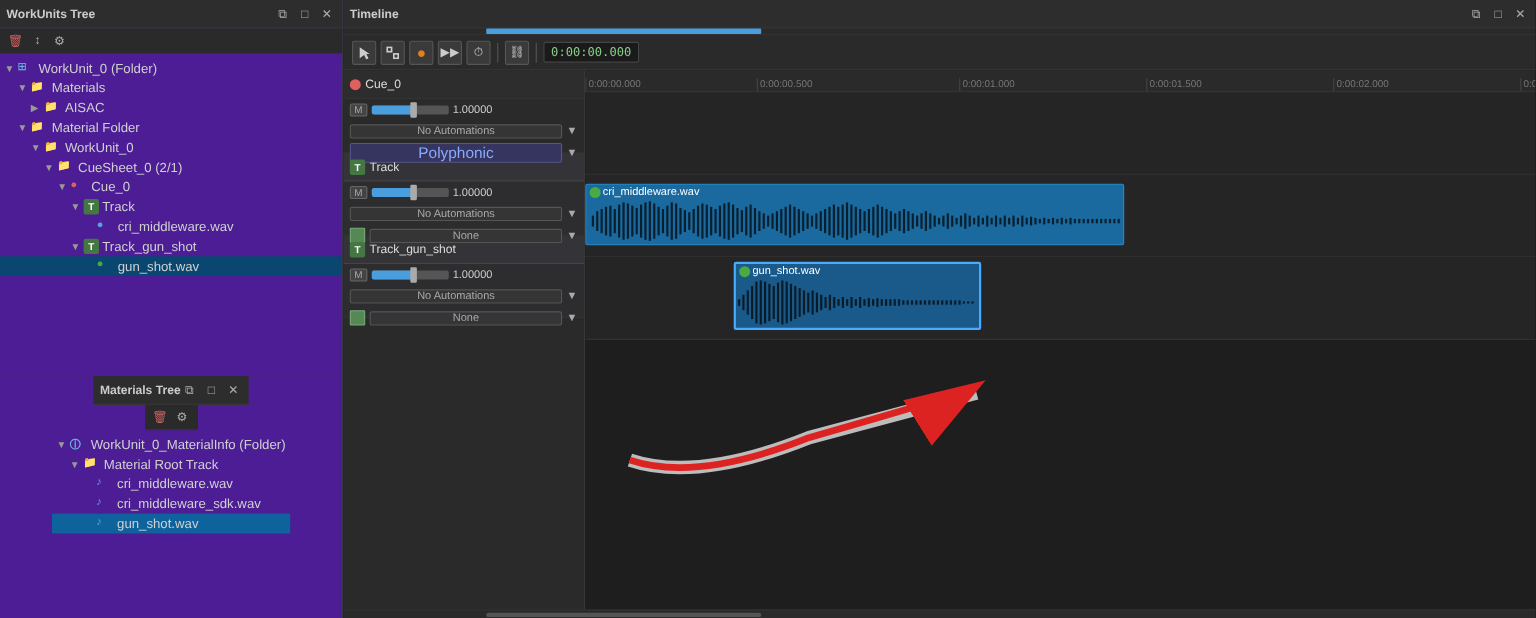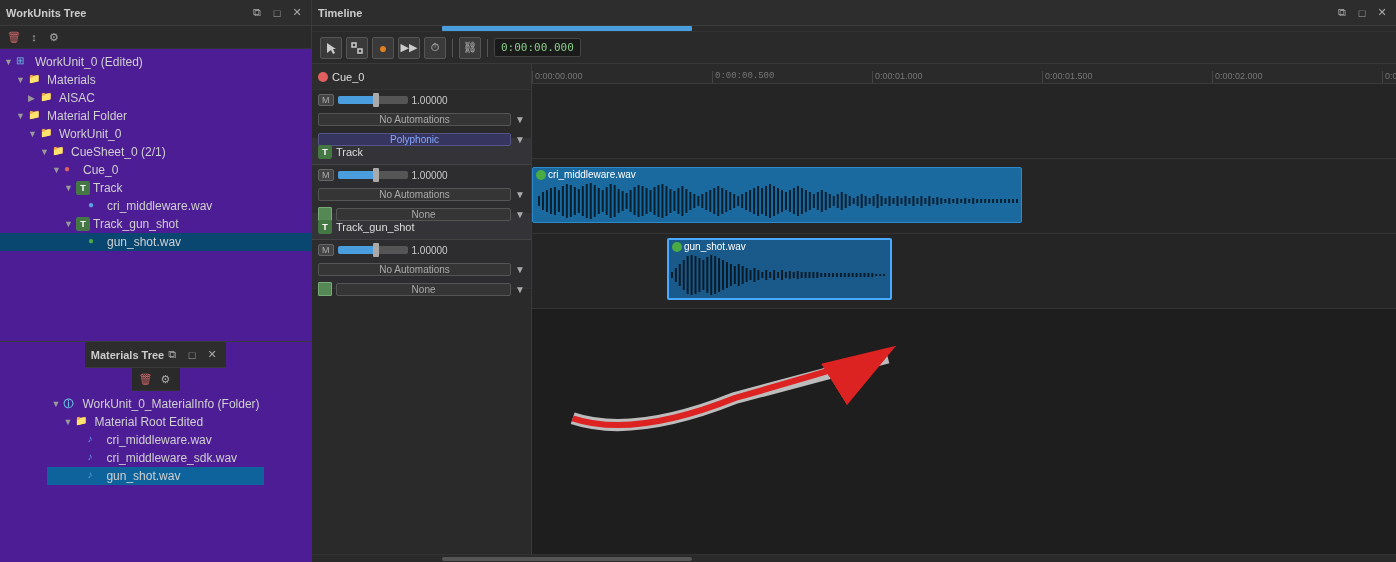--- a/index.html
+++ b/index.html
@@ -302,21 +302,21 @@
         <div class="icon-btn" style="color:#cc6666;">🗑</div>
         <div class="icon-btn">↕</div>
         <div class="icon-btn">⚙</div>
       </div>
 
       <div class="tree-content">
 
         <div class="tree-item" style="padding-left:4px;">
           <span class="tree-arrow">▼</span>
           <span class="tree-icon workunit-icon">⊞</span>
-          <span>WorkUnit_0 (Edited)</span>
+          <span>WorkUnit_0 (Folder)</span>
         </div>
 
         <div class="tree-item" style="padding-left:16px;">
           <span class="tree-arrow">▼</span>
           <span class="tree-icon folder-icon">📁</span>
           <span>Materials</span>
         </div>
 
         <div class="tree-item" style="padding-left:28px;">
           <span class="tree-arrow">▶</span>
@@ -391,21 +391,21 @@
 
         <div class="tree-item" style="padding-left:4px;">
           <span class="tree-arrow">▼</span>
           <span class="tree-icon" style="color:#69c0e0;font-weight:bold;">ⓘ</span>
           <span>WorkUnit_0_MaterialInfo (Folder)</span>
         </div>
 
         <div class="tree-item" style="padding-left:16px;">
           <span class="tree-arrow">▼</span>
           <span class="tree-icon folder-icon">📁</span>
-          <span>Material Root Edited</span>
+          <span>Material Root Track</span>
         </div>
 
         <div class="tree-item" style="padding-left:28px;">
           <span class="tree-arrow" style="opacity:0;">▶</span>
           <span class="tree-icon material-icon">♪</span>
           <span>cri_middleware.wav</span>
         </div>
 
         <div class="tree-item" style="padding-left:28px;">
           <span class="tree-arrow" style="opacity:0;">▶</span>
@@ -472,21 +472,21 @@
               <div style="width:55%;height:100%;background:#4a9ede;border-radius:2px;"></div>
               <div style="position:absolute;top:-3px;left:51%;width:6px;height:14px;background:#aaa;border-radius:1px;"></div>
             </div>
             <span style="font-size:10px;color:#ccc;">1.00000</span>
           </div>
           <div style="display:flex;align-items:center;padding:0 6px;gap:4px;height:18px;">
             <div style="font-size:10px;color:#aaa;background:#353535;border:1px solid #555;border-radius:2px;padding:0 4px;flex:1;text-align:center;">No Automations</div>
             <span style="color:#aaa;font-size:10px;">▼</span>
           </div>
           <div style="display:flex;align-items:center;padding:0 6px;gap:4px;height:18px;margin-top:2px;">
-            <div style="font-size:10px;color:#88aaff;background:#353560;border:1px solid #558;border-radius:2px;padding:0 4px;flex:1;text-align:center;">Polyphonic</div>
+            <div style="font-size:14px;color:#88aaff;background:#353560;border:1px solid #558;border-radius:2px;padding:0 4px;flex:1;text-align:center;">Polyphonic</div>
             <span style="color:#aaa;font-size:10px;">▼</span>
           </div>
         </div>
 
         <div style="height:75px;background:#2d2d30;border-bottom:1px solid #333;">
           <div style="height:26px;display:flex;align-items:center;padding:0 6px;gap:4px;background:#333338;border-bottom:1px solid #444;">
             <span style="display:inline-flex;align-items:center;justify-content:center;width:14px;height:14px;background:#447744;color:white;font-size:9px;font-weight:bold;border-radius:2px;flex-shrink:0;">T</span>
             <span class="track-name-label">Track</span>
           </div>
           <div style="display:flex;align-items:center;padding:2px 6px;gap:4px;height:20px;">
@@ -532,21 +532,21 @@
             <span style="color:#aaa;font-size:10px;">▼</span>
           </div>
         </div>
 
       </div>
 
       <div class="timeline-content" style="position:relative;overflow:hidden;">
 
         <div class="ruler-area">
           <div class="ruler-tick" style="left:0px;">0:00:00.000</div>
-          <div class="ruler-tick" style="left:180px;font-family:Liberation Mono, monospace;">0:00:00.500</div>
+          <div class="ruler-tick" style="left:156px;">0:00:00.500</div>
           <div class="ruler-tick" style="left:340px;">0:00:01.000</div>
           <div class="ruler-tick" style="left:510px;">0:00:01.500</div>
           <div class="ruler-tick" style="left:680px;">0:00:02.000</div>
           <div class="ruler-tick" style="left:850px;">0:00:02...</div>
         </div>
 
         <div style="height:75px;background:#252526;border-bottom:1px solid #333;position:relative;">
         </div>
 
         <div style="height:75px;background:#252526;border-bottom:1px solid #333;position:relative;">

